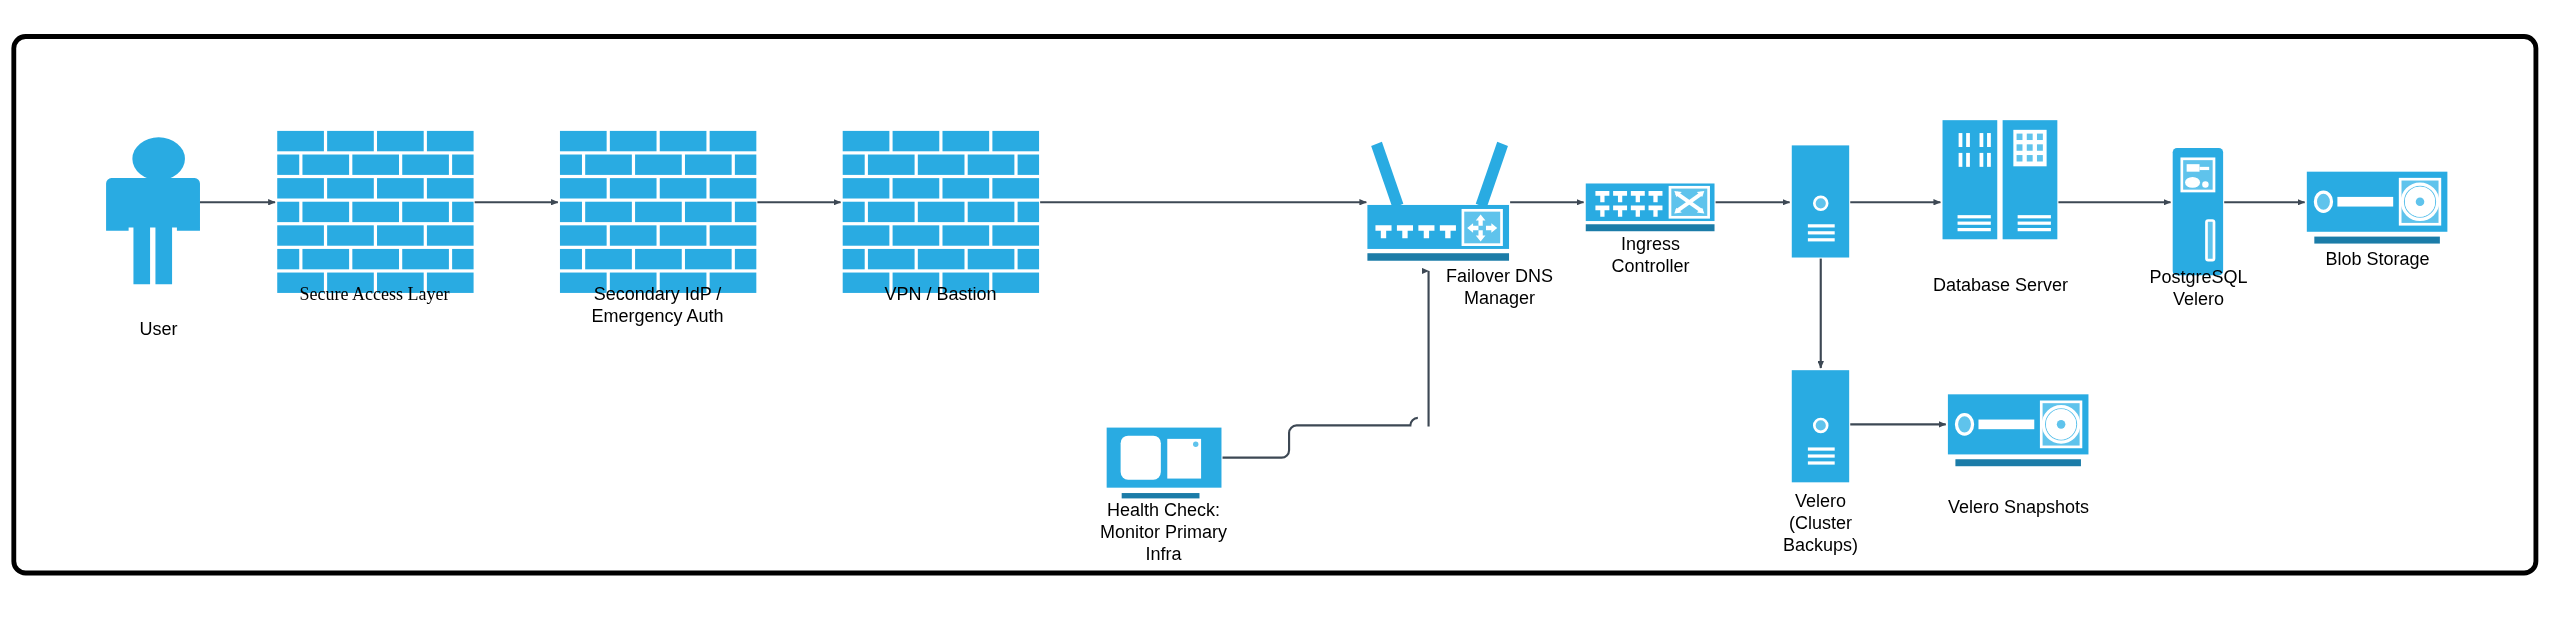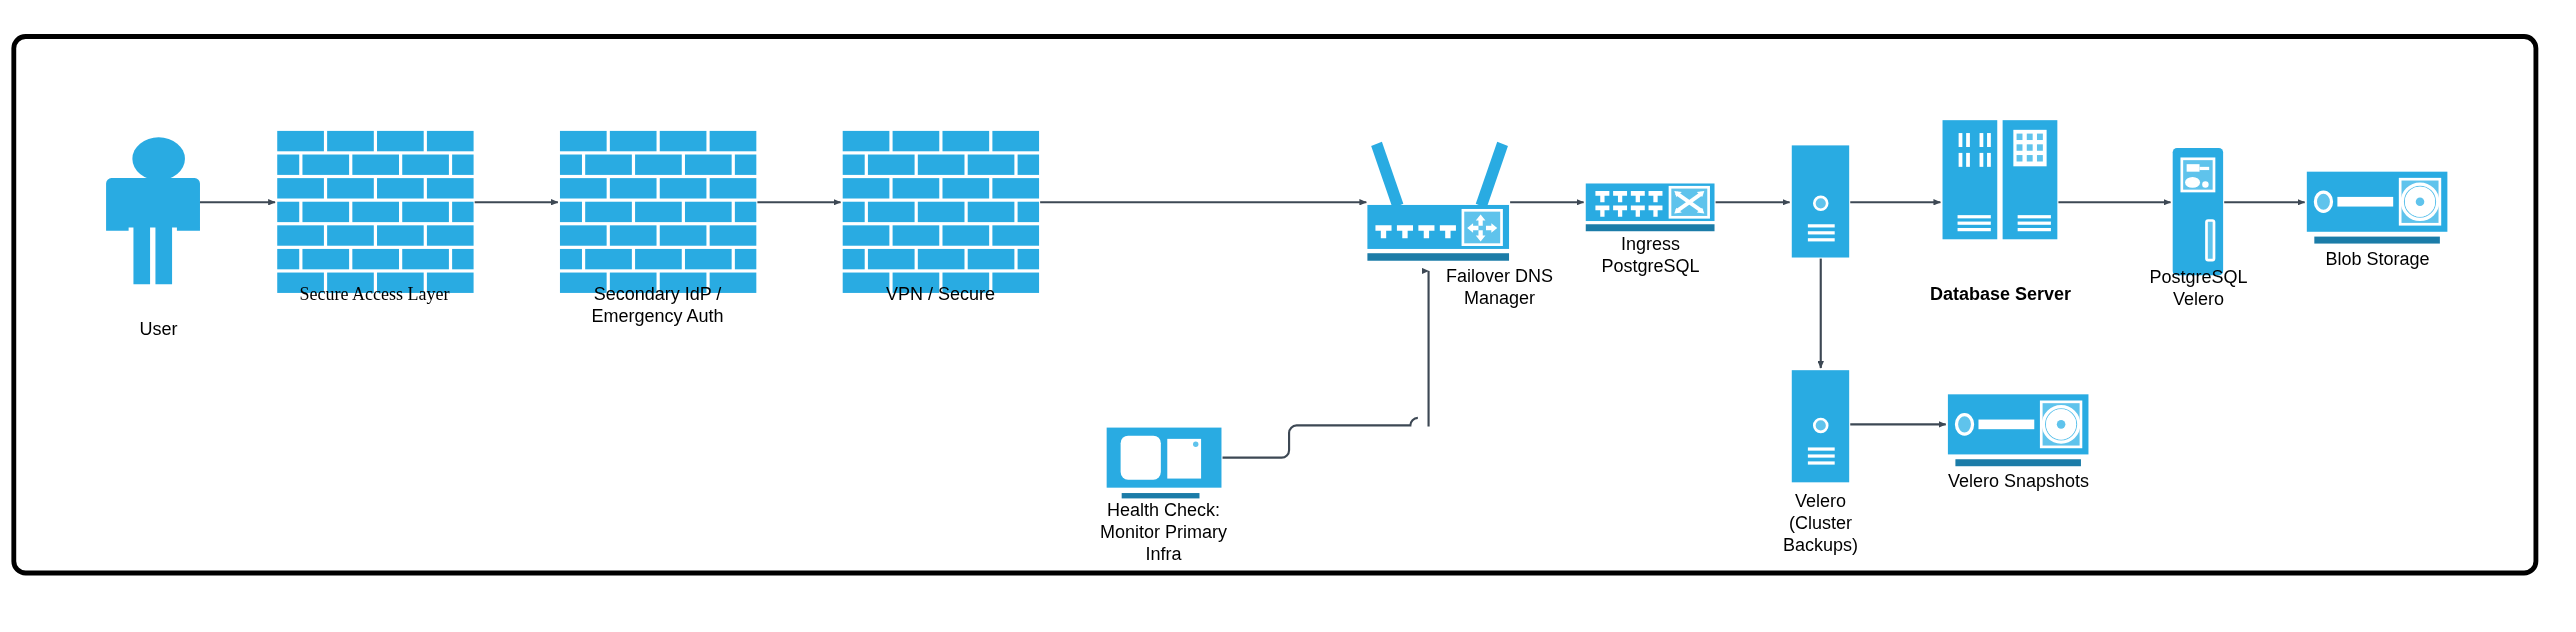--- a/index.html
+++ b/index.html
@@ -328,40 +328,40 @@
     </g>
   </svg>
 
   <div class="lbl" style="left:94px;top:283px;width:129px;margin-top:35px;">User</div>
 
   <div class="lbl" style="left:262px;top:283px;width:225px;font-family:Liberation Serif, serif;">Secure Access Layer</div>
 
   <div class="lbl" style="left:545px;top:283px;width:225px;text-align:center;">Secondary IdP /
 Emergency Auth</div>
 
-  <div class="lbl" style="left:828px;top:283px;width:225px;">VPN / Secure</div>
+  <div class="lbl" style="left:828px;top:283px;width:225px;">VPN / Bastion</div>
 
   <div class="lbl" style="left:1403px;top:265px;width:193px;">Failover DNS
 Manager</div>
 
   <div class="lbl" style="left:1554px;top:233px;width:193px;">Ingress
-PostgreSQL</div>
-
-
-  <div class="lbl" style="left:1904px;top:283px;width:193px;font-weight:bold;">Database Server</div>
+Controller</div>
+
+
+  <div class="lbl" style="left:1904px;top:274px;width:193px;">Database Server</div>
 
   <div class="lbl" style="left:2102px;top:266px;width:193px;">PostgreSQL
 Velero</div>
 
   <div class="lbl" style="left:2281px;top:248px;width:193px;">Blob Storage</div>
 
   <div class="lbl" style="left:1067px;top:499px;width:193px;">Health Check:
 Monitor Primary
 Infra</div>
 
   <div class="lbl" style="left:1724px;top:490px;width:193px;">Velero
 (Cluster
 Backups)</div>
 
-  <div class="lbl" style="left:1922px;top:470px;width:193px;">Velero Snapshots</div>
+  <div class="lbl" style="left:1922px;top:496px;width:193px;">Velero Snapshots</div>
 
 </div>
 
 
 </body></html>

